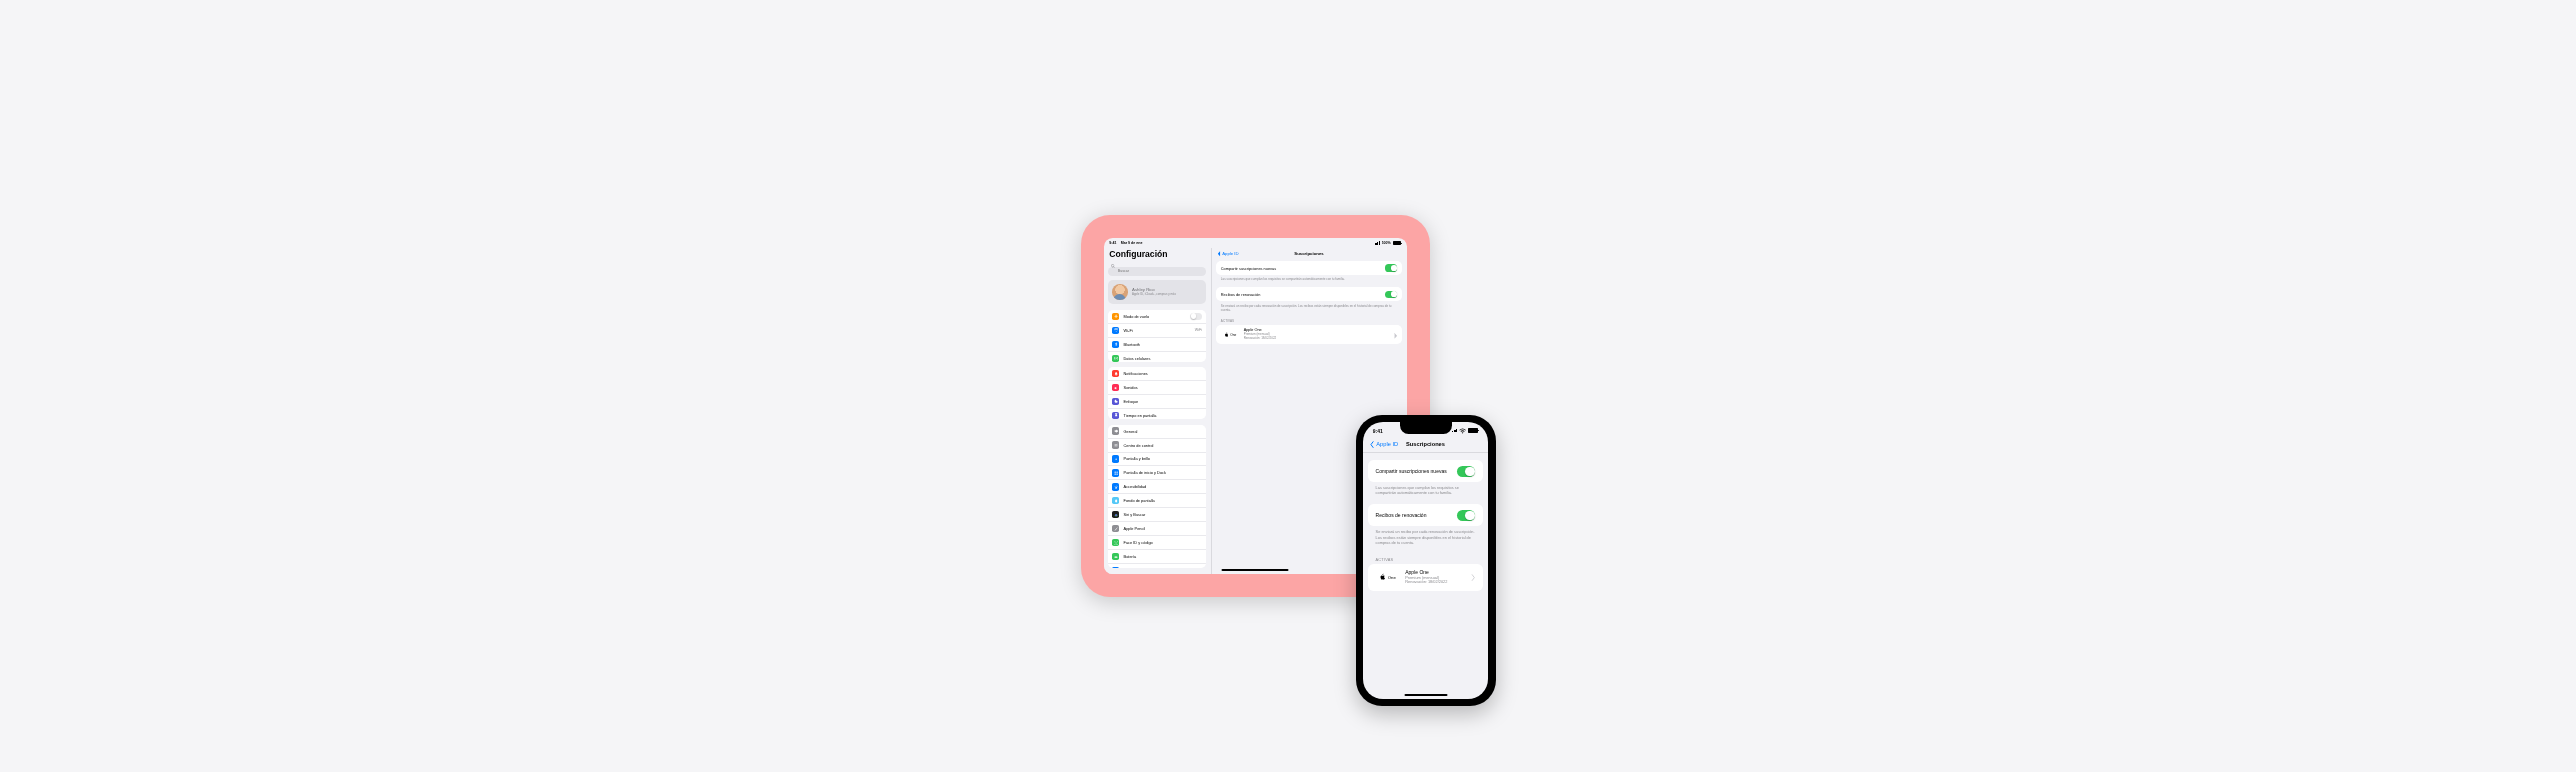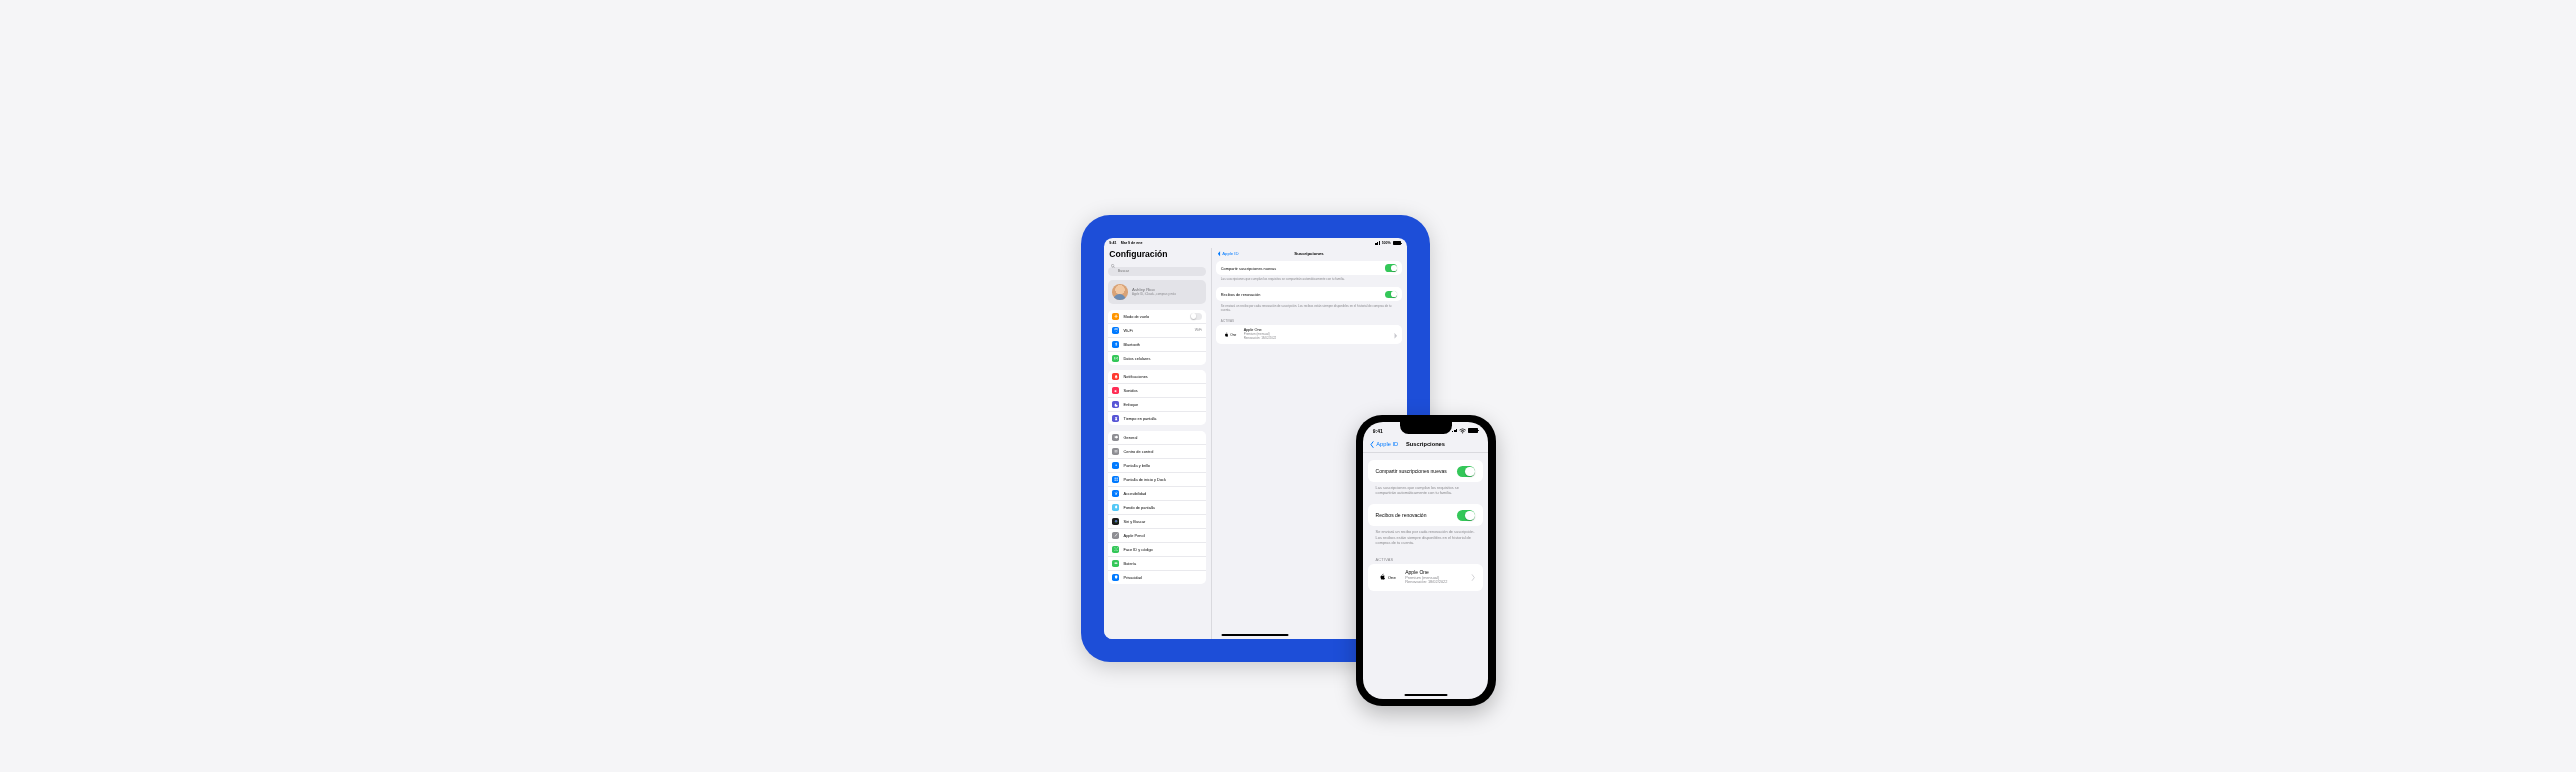--- a/index.html
+++ b/index.html
@@ -1,18 +1,18 @@
 <!DOCTYPE html>
 <html style="font-size:11.4px"><head>
 <meta charset="utf-8">
 <style>
 *{box-sizing:border-box;margin:0;padding:0;font-family:-apple-system,BlinkMacSystemFont,"Helvetica Neue",Arial,sans-serif;-webkit-font-smoothing:antialiased}
 body{width:2576px;height:773px;background:#f5f5f7;display:flex;justify-content:center;align-items:flex-start;padding-top:215px;overflow:hidden}
 .stage{position:relative;width:415px;height:508px}
-.ipad{position:absolute;left:0;top:0;width:349px;height:447px;border-radius:29px;background:#1d4ed8;box-shadow:0 4.3px 21.5px rgba(0,0,0,.18);padding:23px}
+.ipad{position:absolute;left:0;top:0;width:349px;height:382px;border-radius:29px;background:#fca5a5;box-shadow:0 4.3px 21.5px rgba(0,0,0,.18);padding:23px}
 .ipad-screen{position:relative;width:100%;height:100%;border-radius:8.6px;background:#f2f2f6;overflow:hidden;display:flex;flex-direction:column}
 .status-bar{height:10px;display:flex;align-items:center;justify-content:space-between;padding:0 5.7px;font-size:3.6px;font-weight:600;color:#000}
 .status-left{display:flex;gap:4.3px}
 .status-right{display:flex;gap:2.1px;align-items:center}
 .sig{display:inline-flex;align-items:flex-end;gap:0.7px}
 .sig i{width:0.7px;background:#000;display:inline-block}
 .sig i:nth-child(1){height:1.4px}.sig i:nth-child(2){height:2.1px}.sig i:nth-child(3){height:2.9px}.sig i:nth-child(4){height:3.6px}
 .bat{width:7.9px;height:3.6px;border:0.4px solid #000;border-radius:0.7px;position:relative}
 .bat:after{content:"";position:absolute;right:-1.4px;top:0.7px;width:0.7px;height:1.4px;background:#000;border-radius:0 0.7px 0.7px 0}
 .bat i{display:block;height:100%;width:95%;background:#000}

